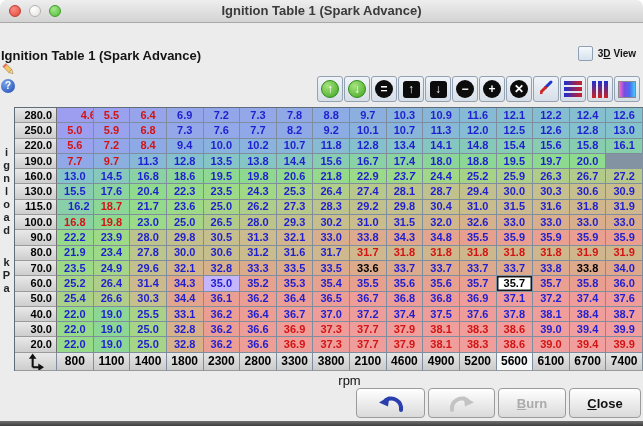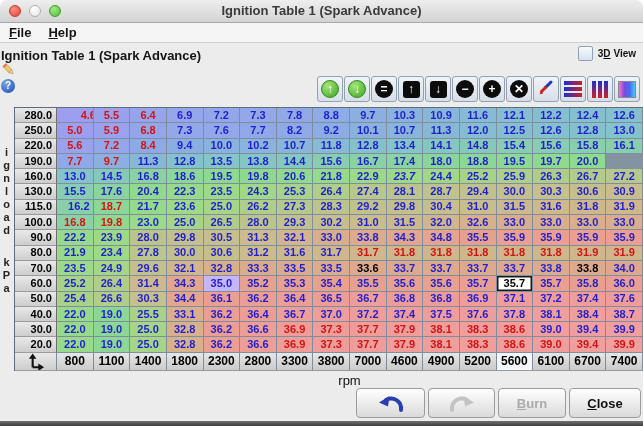--- a/index.html
+++ b/index.html
@@ -91,24 +91,20 @@
 
   <div class="titlebar">
     <div class="lights">
       <div class="light red"></div>
       <div class="light pale"></div>
       <div class="light green"></div>
     </div>
     <div class="title">Ignition Table 1 (Spark Advance)</div>
   </div>
 
-  <div class="menubar">
-    <span class="menu-item"><u>F</u><span>i</span><span>l</span><span>e</span></span>
-    <span class="menu-item"><u>H</u><span>e</span><span>l</span><span>p</span></span>
-  </div>
 
   <div class="header-strip">
     <span class="table-title">Ignition Table 1 (Spark Advance)</span>
     <span class="view3d">
       <span class="checkbox"></span>
       <span><span>3</span><u>D</u><span> </span><span>V</span><span>i</span><span>e</span><span>w</span></span>
     </span>
   </div>
 
   <svg class="pencil-mini" width="15" height="15" viewBox="0 0 16 16">
@@ -467,21 +463,21 @@
         </svg>
       </div>
       <div class="cell axhdr">800</div>
       <div class="cell axhdr">1100</div>
       <div class="cell axhdr">1400</div>
       <div class="cell axhdr">1800</div>
       <div class="cell axhdr">2300</div>
       <div class="cell axhdr">2800</div>
       <div class="cell axhdr">3300</div>
       <div class="cell axhdr">3800</div>
-      <div class="cell axhdr">7000</div>
+      <div class="cell axhdr">2100</div>
       <div class="cell axhdr">4600</div>
       <div class="cell axhdr">4900</div>
       <div class="cell axhdr">5200</div>
       <div class="cell axhdr hl">5600</div>
       <div class="cell axhdr">6100</div>
       <div class="cell axhdr">6700</div>
       <div class="cell axhdr">7400</div>
     </div>
 
   <div class="rpm-label">rpm</div>

